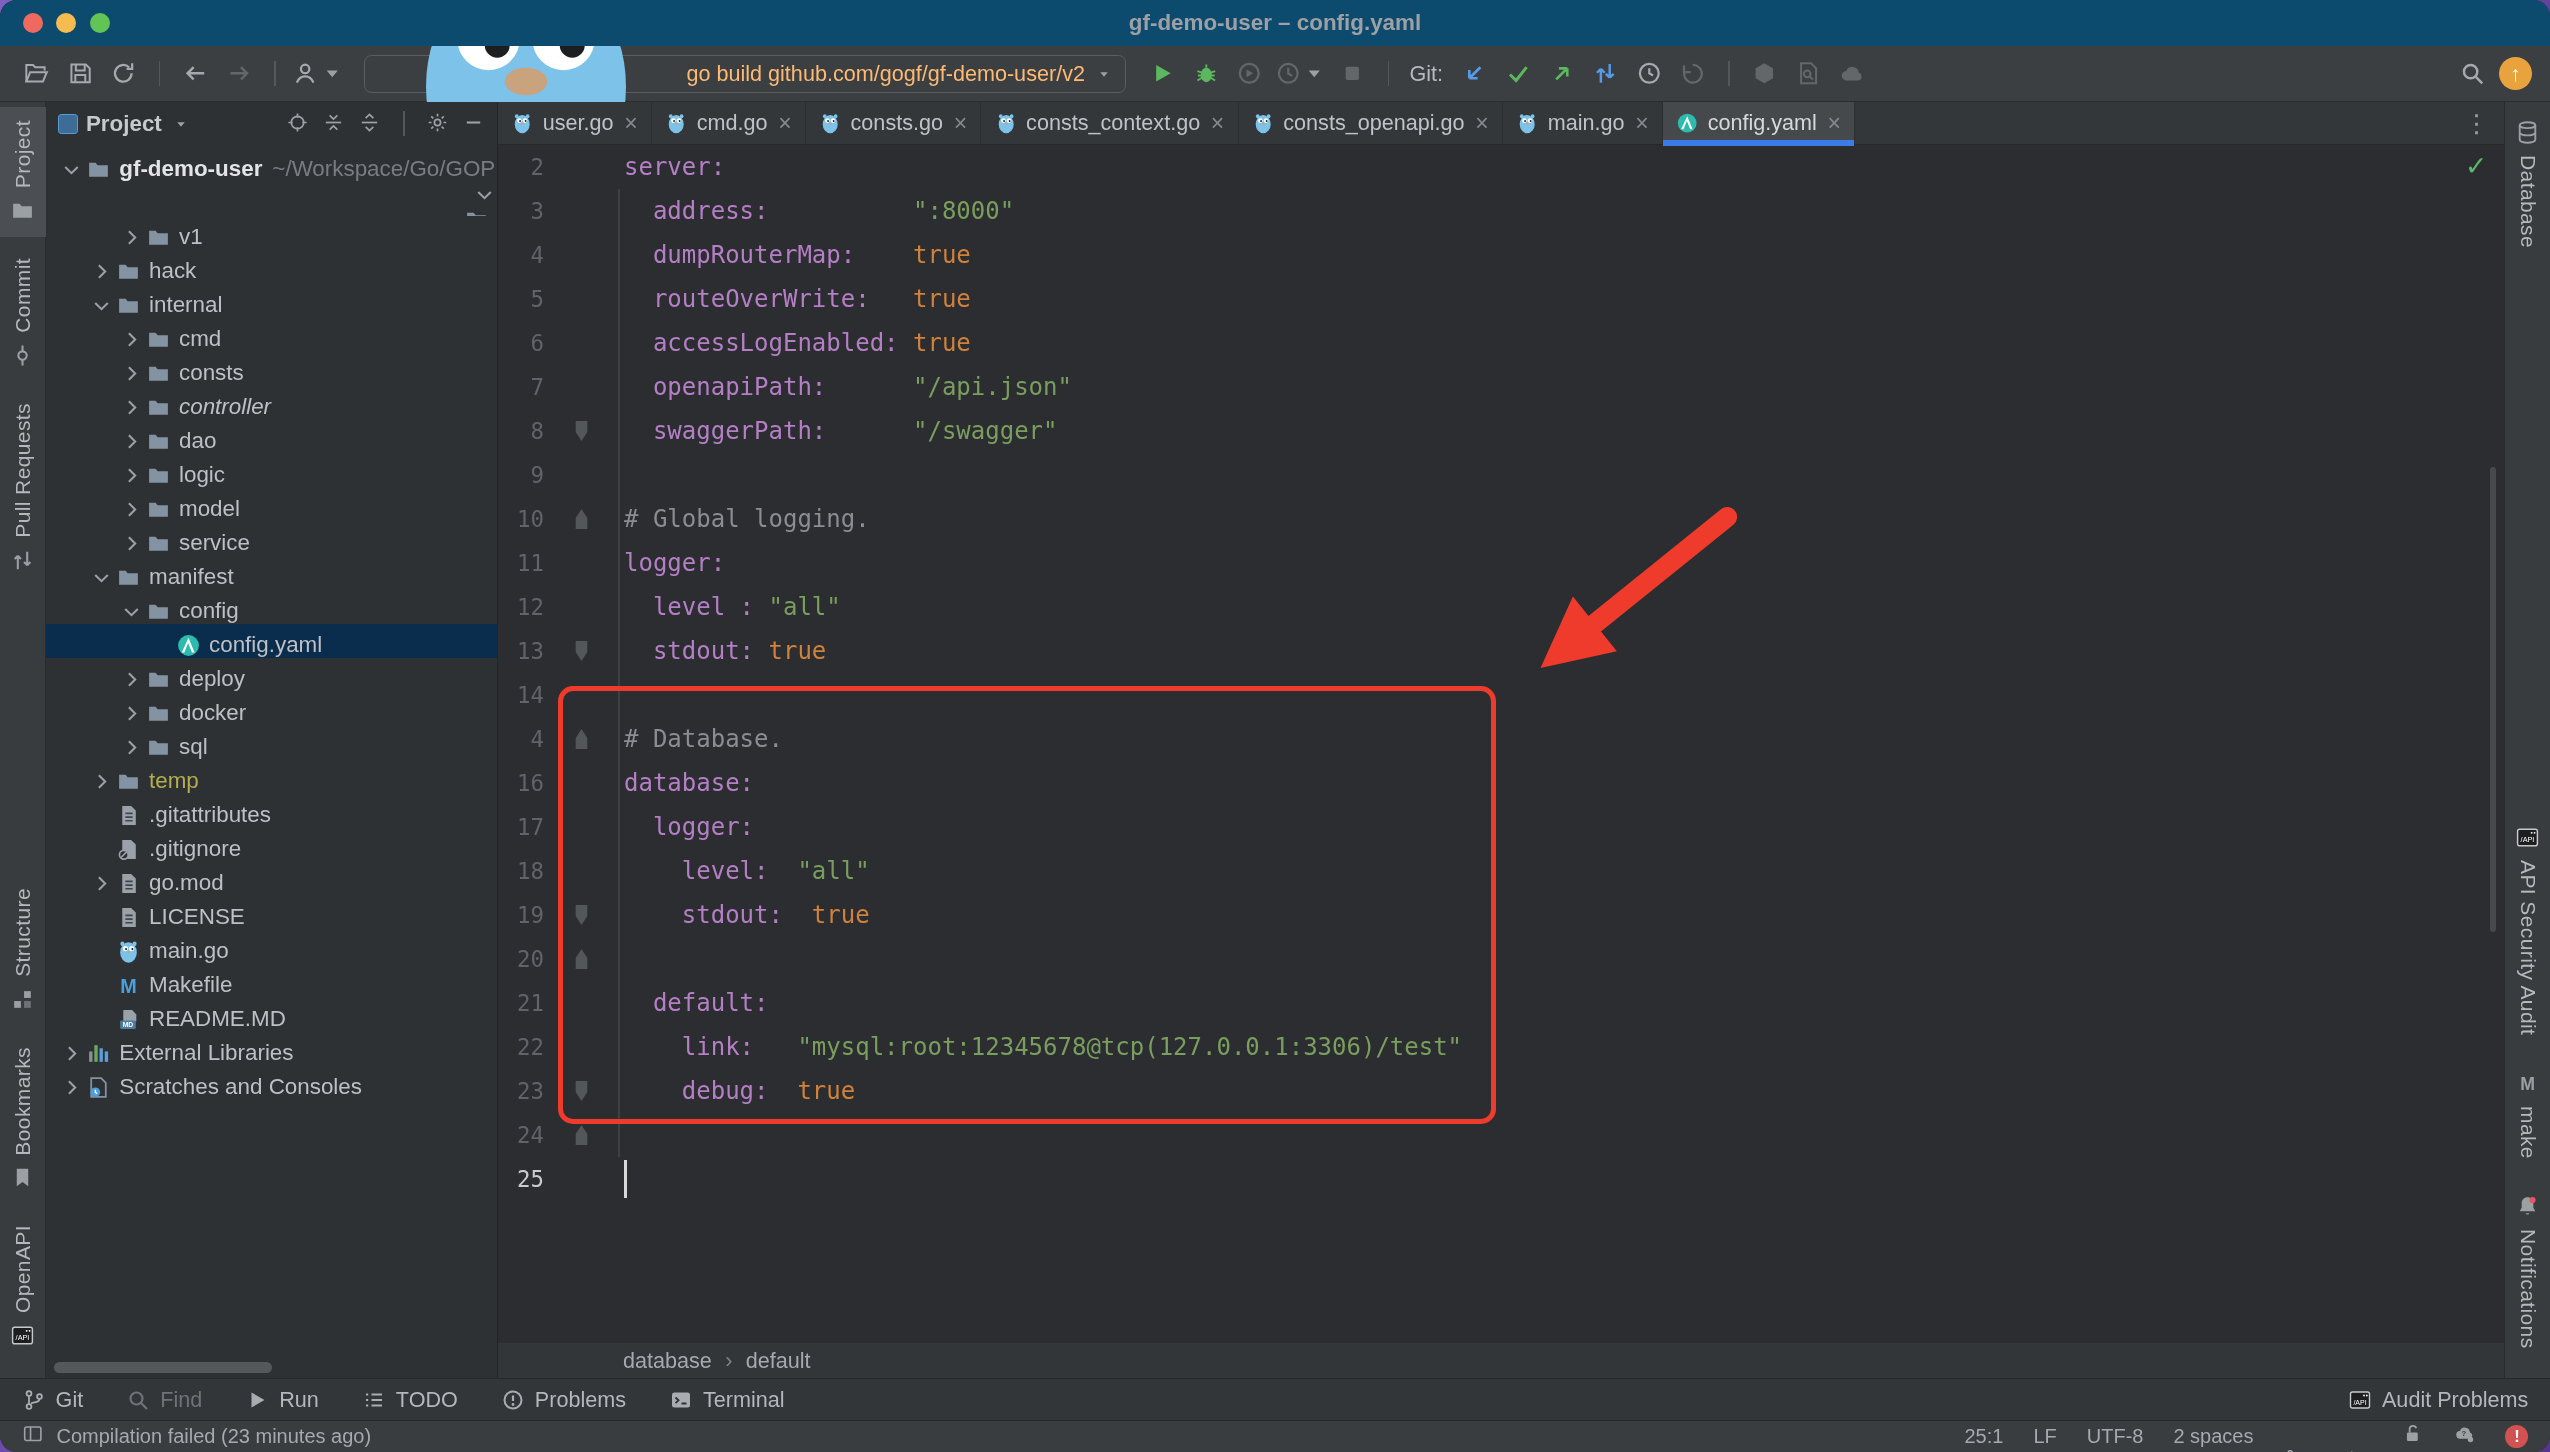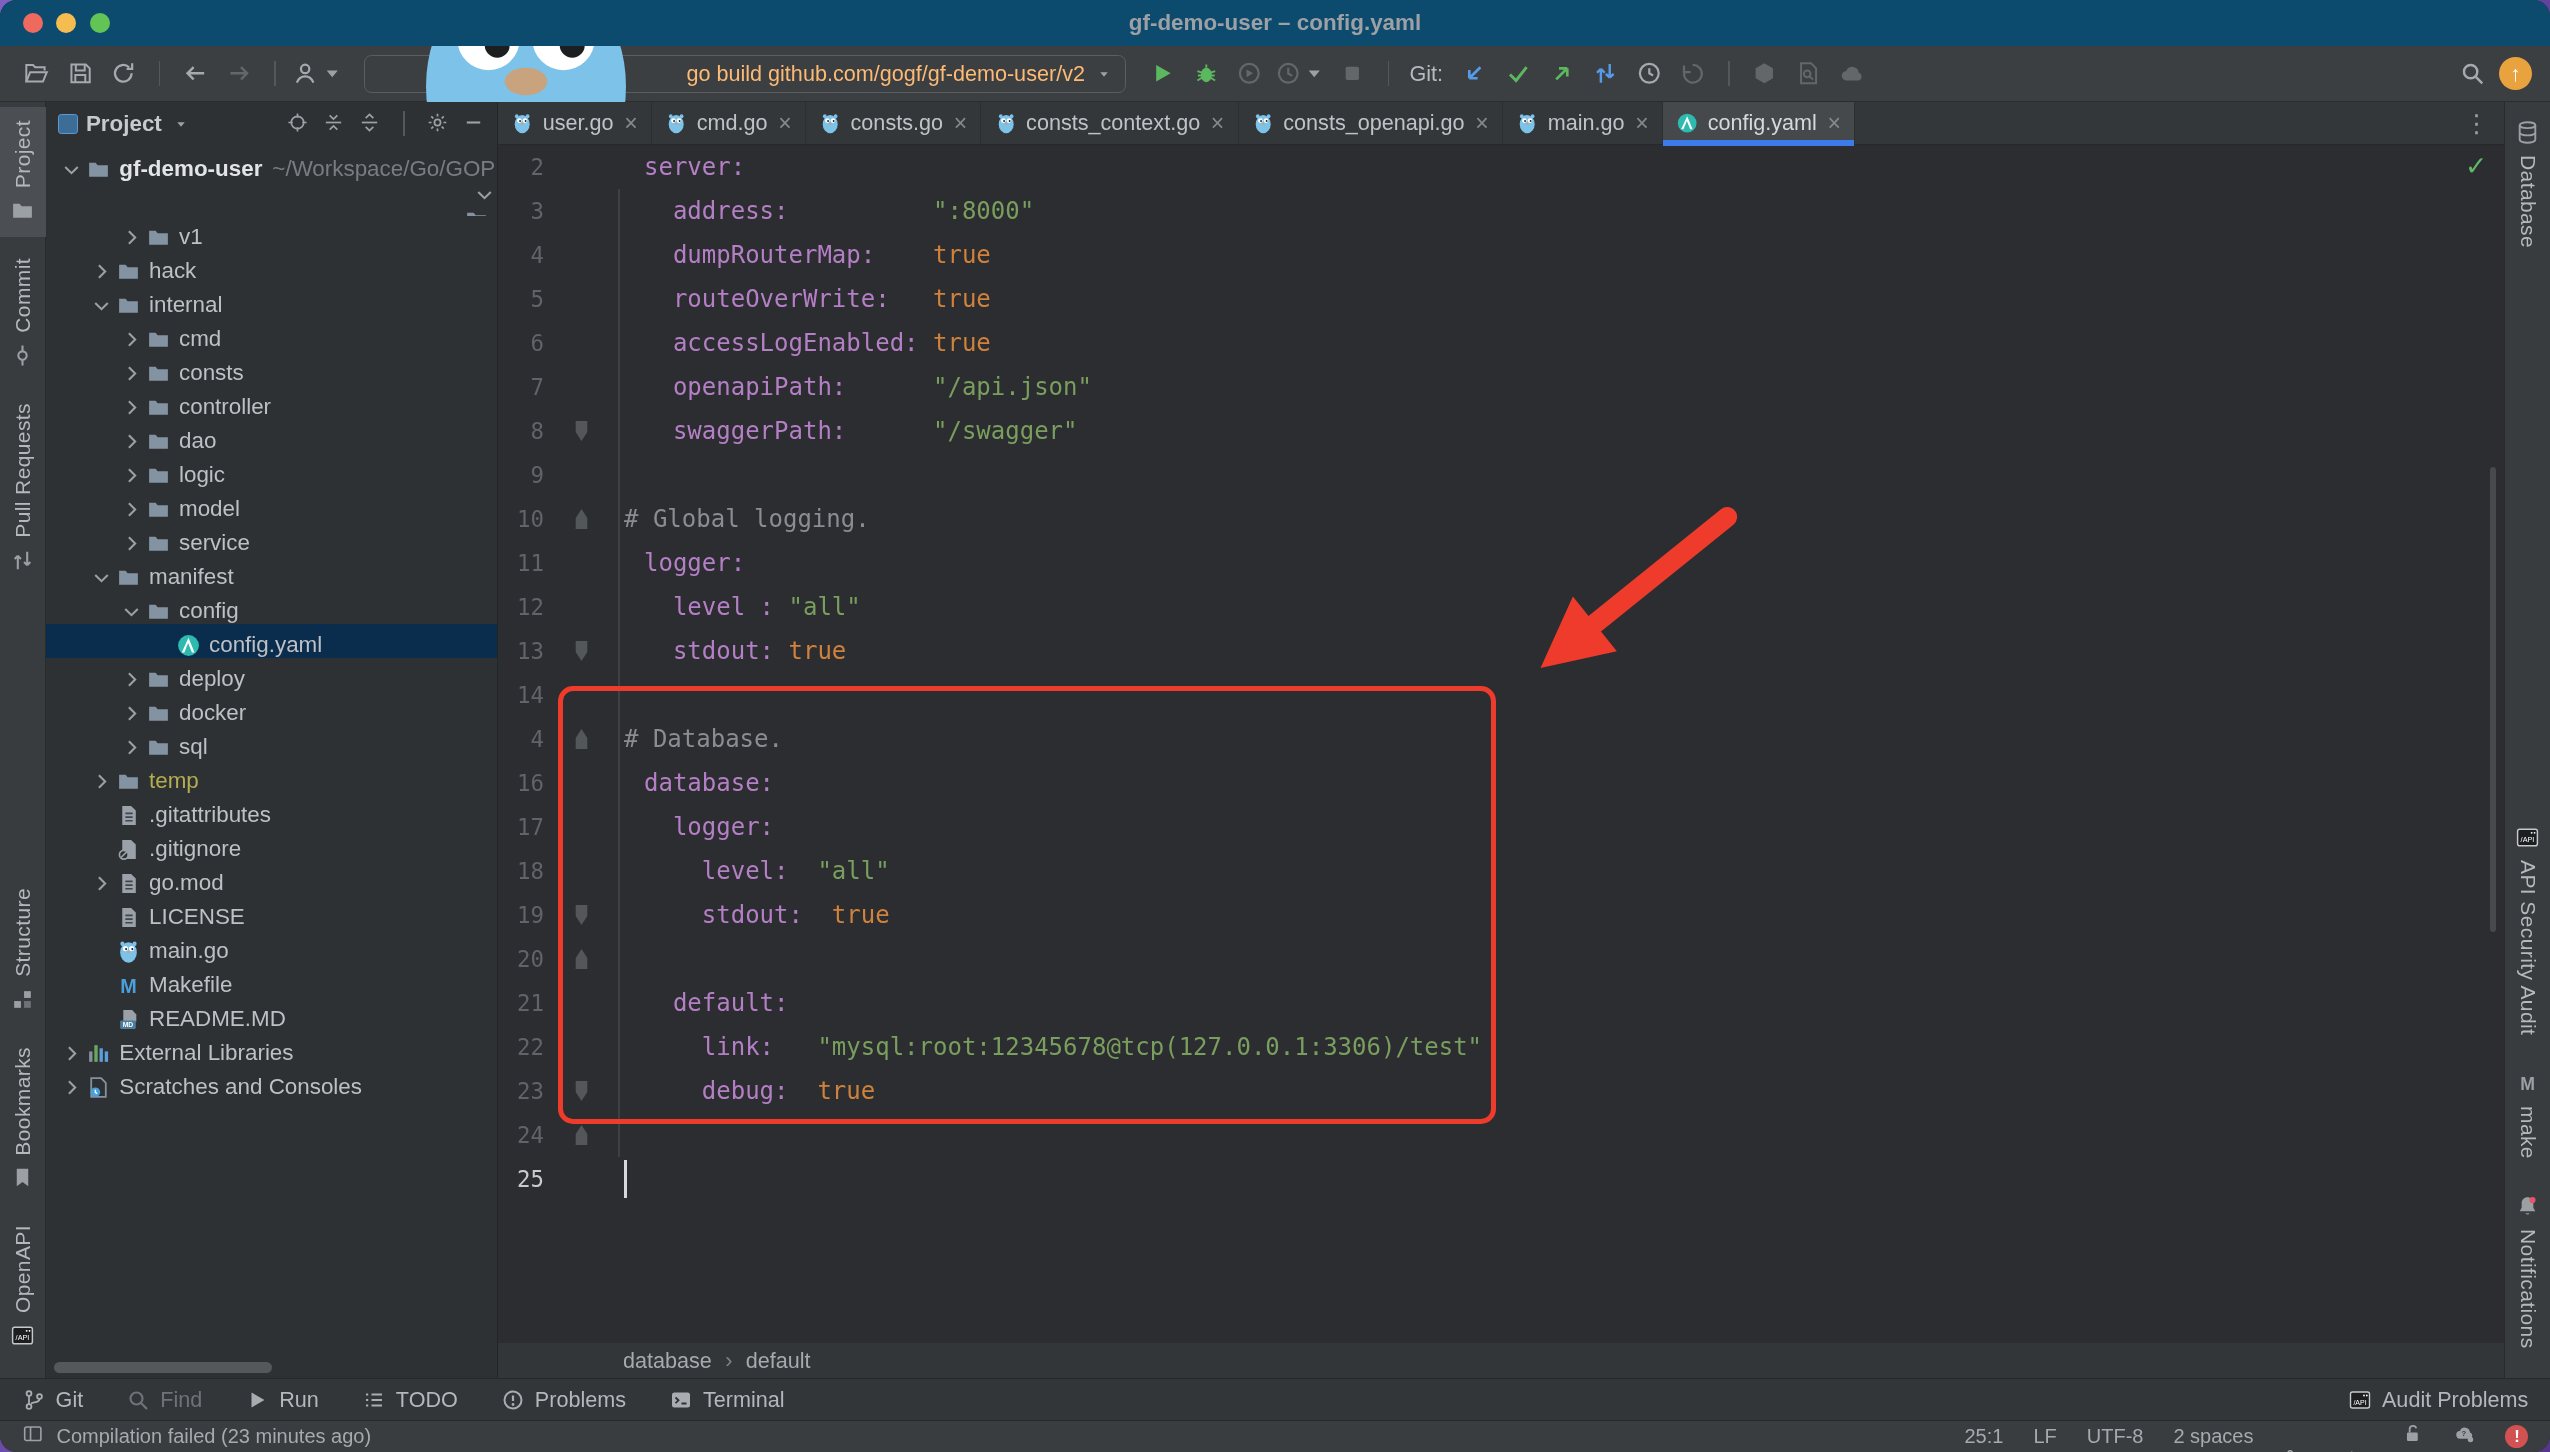--- a/index.html
+++ b/index.html
@@ -94,21 +94,21 @@
   .editor { flex:1; position:relative; overflow:hidden; font-family:"DejaVu Sans Mono", monospace; }
   .guide { position:absolute; left:120px; top:44px; width:1.7px; height:968px; background:#3e4144; }
   .line { height:44px; display:flex; align-items:center; }
   .ln { width:46px; text-align:right; color:#60646a; font-size:22.4px; flex:0 0 46px; }
   .ln.active { color:#c9cbce; }
   .foldcol { width:75px; display:flex; justify-content:center; flex:0 0 75px; }
   .fm { width:16.6px; height:20px; background:#54575a; }
   .fm.d { clip-path:polygon(15% 0,85% 0,85% 55%,50% 100%,15% 55%); }
   .fm.u { clip-path:polygon(50% 0,85% 45%,85% 100%,15% 100%,15% 45%); }
   .code { white-space:pre; font-size:24px; color:#bcbec4; padding-left:5px; }
-  .code .k { color:#b57fc6;margin-left:20px; } .code .s { color:#7a9e5e; }
+  .code .k { color:#b57fc6; } .code .s { color:#7a9e5e; }
   .code .b { color:#d0823c; } .code .c { color:#8a8d91; }
   .editor-caret { position:absolute; width:2.5px; height:38px; background:#d6d8da; }
   .vscroll { position:absolute; right:8.3px; top:322px; width:5.8px; height:465px;
              border-radius:3.3px; background:#47494c; }
   .inspect { position:absolute; top:5px; right:16.6px; color:#5fb866; font-size:26.6px;
              font-weight:bold; font-family:"DejaVu Sans", sans-serif; }
 
   .breadcrumbs { height:35px; background:#333639; display:flex; align-items:center;
                  gap:13.3px; padding-left:125px; font-size:21.6px; flex:0 0 auto; }
   .bc-item { color:#a6a9ad; }
@@ -542,21 +542,21 @@
                 <path d="M9.5 6l6 6-6 6" fill="none" stroke="currentColor" stroke-width="2"></path>
               </svg>
             </span>
             <span class="ic t-ico">
               <svg viewBox="0 0 24 24">
                 <path d="M3 5.5h6.2l2 2.3H21V19H3z" fill="currentColor"></path>
               </svg>
             </span>
             <span class="t-label">consts</span>
           </div>
-          <div class="trow" style="padding-left: 73px;">
+          <div class="trow" style="padding-left: 73px; font-style: italic;">
             <span class="ic chev">
               <svg viewBox="0 0 24 24">
                 <path d="M9.5 6l6 6-6 6" fill="none" stroke="currentColor" stroke-width="2"></path>
               </svg>
             </span>
             <span class="ic t-ico">
               <svg viewBox="0 0 24 24">
                 <path d="M3 5.5h6.2l2 2.3H21V19H3z" fill="currentColor"></path>
               </svg>
             </span>

